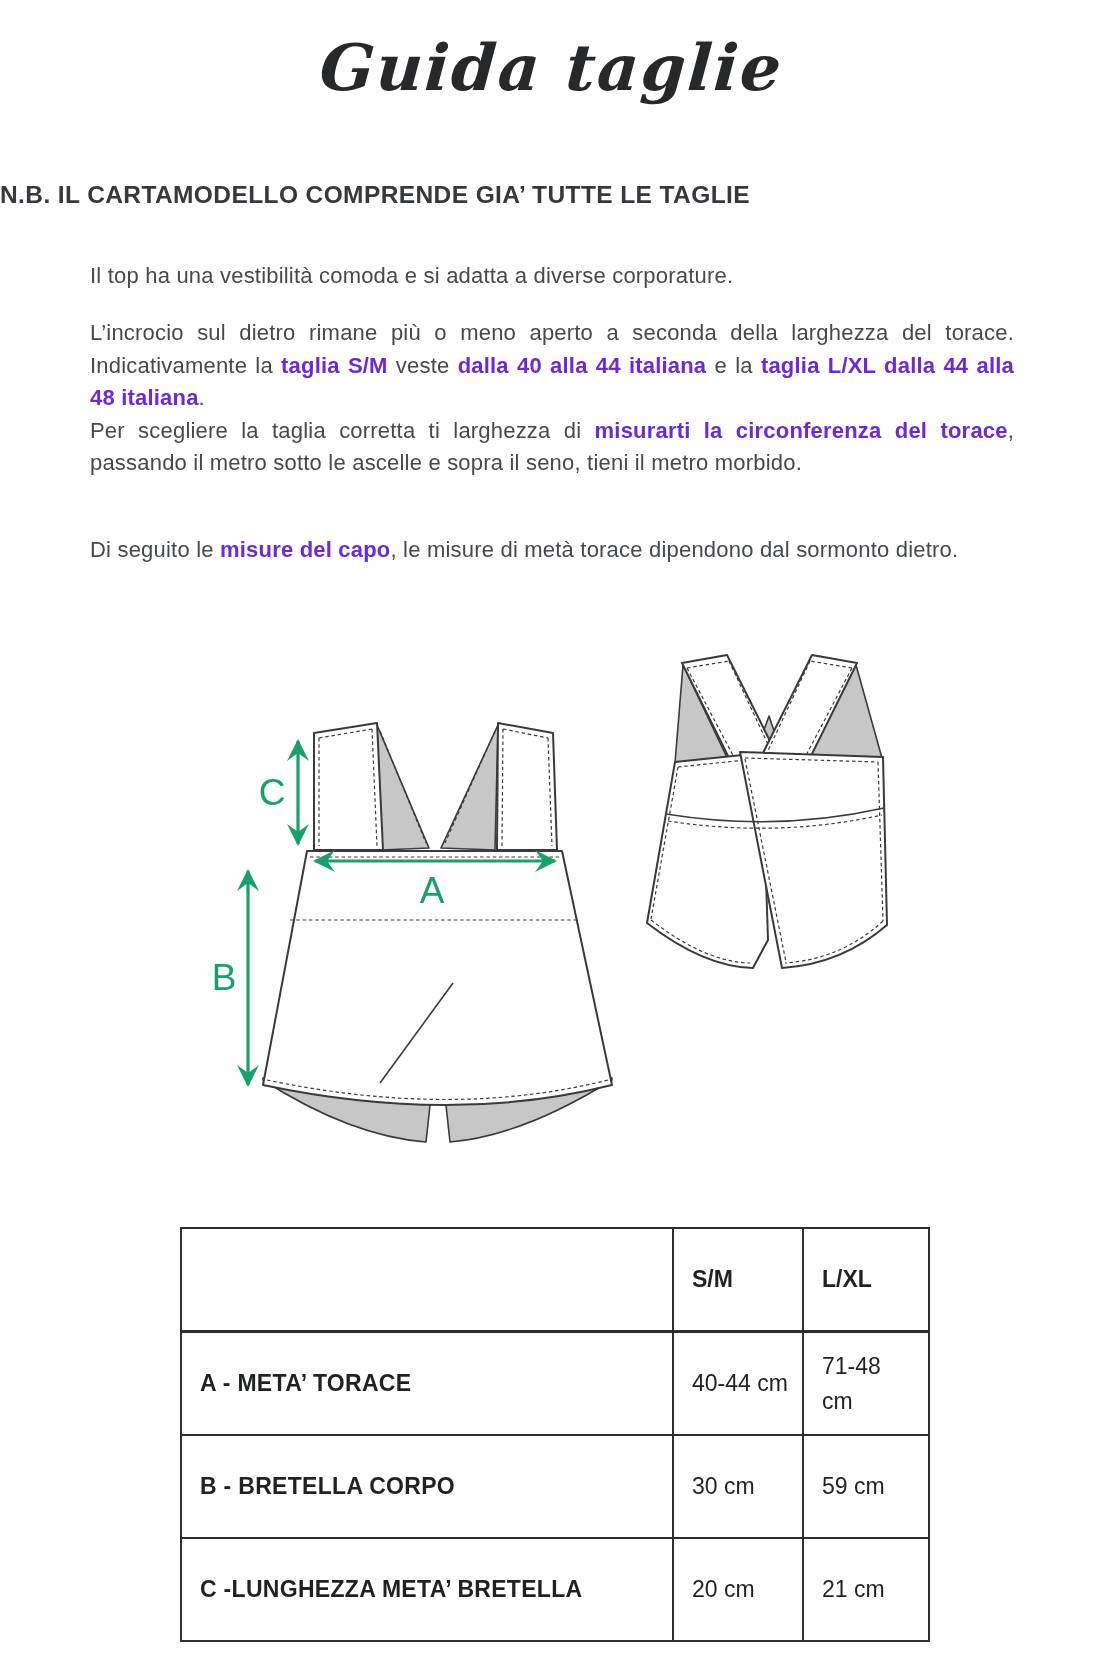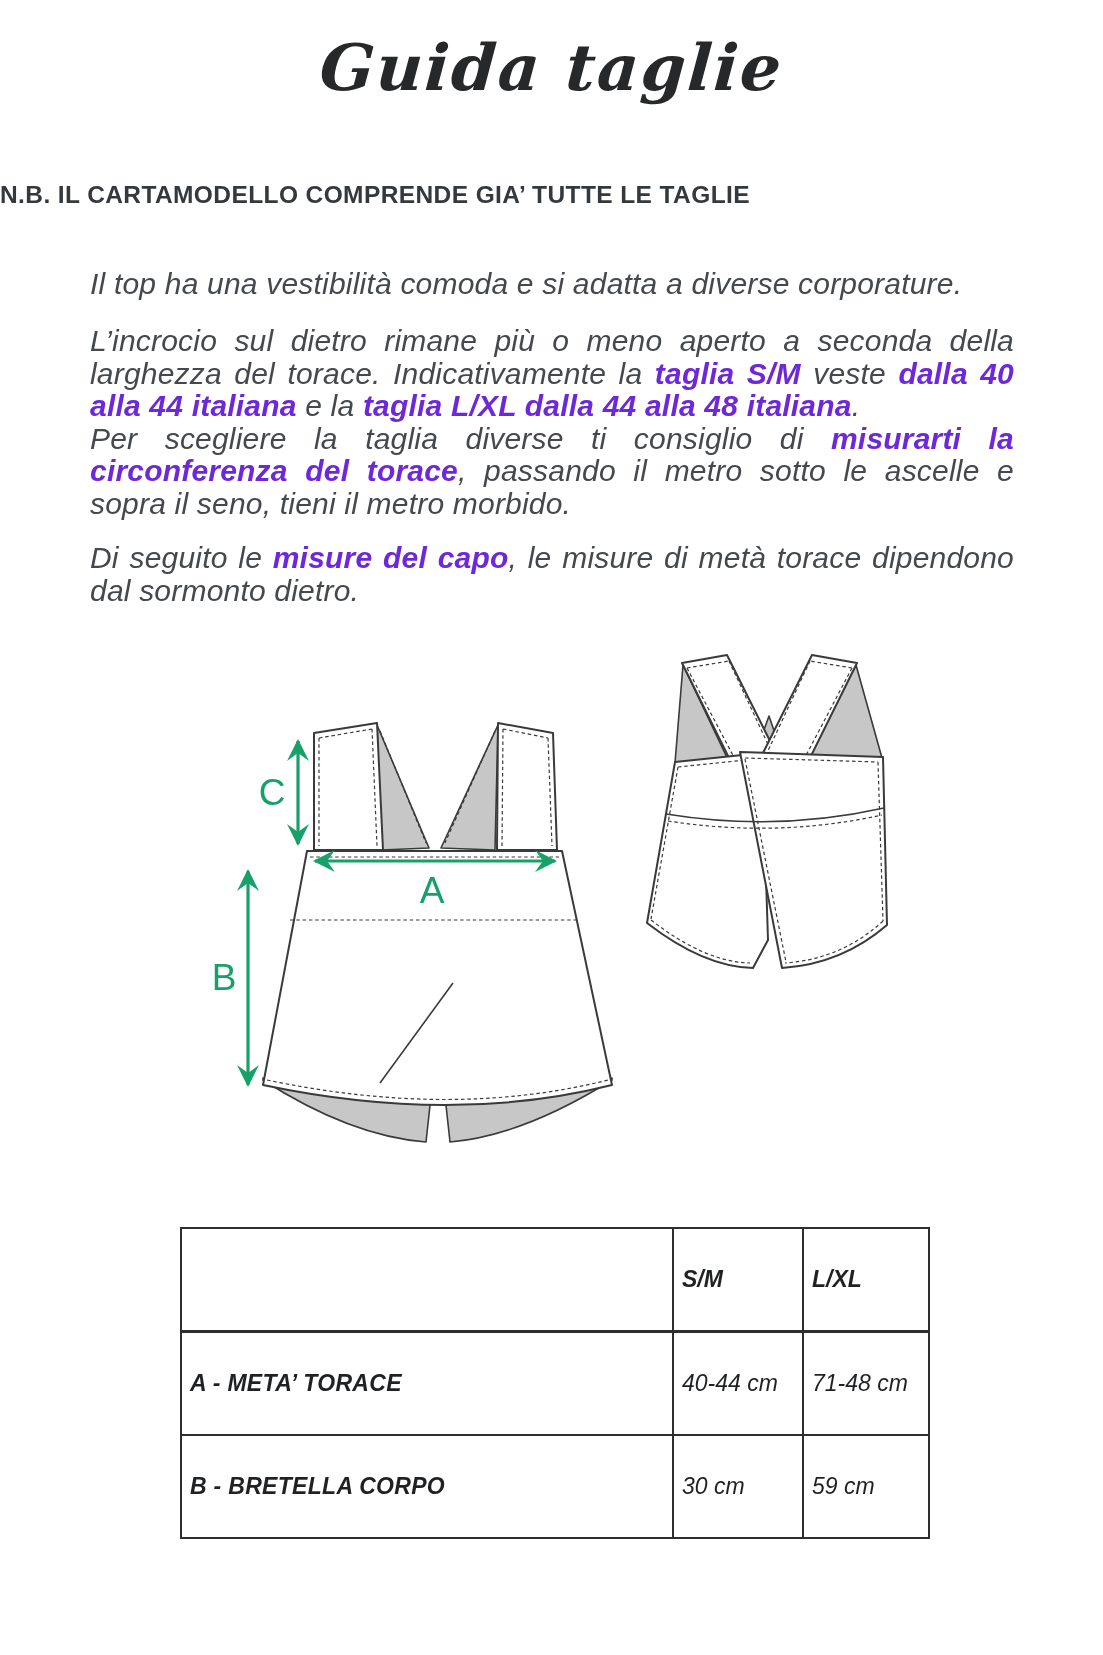--- a/index.html
+++ b/index.html
@@ -15,22 +15,22 @@
     font-style:italic; font-weight:700; font-size:64px; line-height:1.2;
     color:#26282a; letter-spacing:2px; transform:skewX(-4deg);
   }
   .nb-heading {
     position:absolute; top:181px; left:0; width:100%;
     font-size:24.5px; font-weight:bold;
     color:#35393d; letter-spacing:0.4px;
   }
   .para {
     position:absolute; left:90px; width:924px;
-    font-size:30px; line-height:32.5px; text-align:justify;
-    color:#45494d; letter-spacing:0.2px;font-style:italic;
+    font-size:22px; line-height:32.5px; text-align:justify;
+    color:#45494d; letter-spacing:0.2px;
   }
   .p1 { top:238px; }
   .p2 { top:295px; }
   .p3 { top:512px; }
   .b  { font-weight:bold; color:#6d28d9; }
   .drawing { position:absolute; }
   .front-svg { left:200px; top:655px; }
   .back-svg  { left:612px; top:618px; }
   .outline   { fill:#ffffff; stroke:#3a3a3a; stroke-width:2; stroke-linejoin:round; }
   .shade     { fill:#c7c7c7; stroke:#3a3a3a; stroke-width:1.6; stroke-linejoin:round; }
@@ -38,39 +38,39 @@
   .thin      { fill:none; stroke:#3a3a3a; stroke-width:1.6; }
   .arrow     { stroke:#18a06a; stroke-width:3.2; fill:none; }
   .arrow-label { fill:#18a06a; font-size:37px; font-family:"Liberation Sans",sans-serif; text-anchor:middle; }
   table.size-table {
     position:absolute; left:180px; top:1227px; width:748px;
     border-collapse:collapse; table-layout:fixed;
     color:#1f2123;
   }
   table.size-table td {
     border:2px solid #2e2e2e; height:93px; vertical-align:middle;
-    font-size:23px; line-height:1.5; padding:4px 12px 4px 8px;font-style:italic;
+    font-size:23px; line-height:1.5; padding:4px 12px 4px 18px;
   }
   table.size-table tr.hdr td { border-bottom-width:3px; }
   td.lbl  { font-weight:bold; padding-left:22px; letter-spacing:0.3px; font-size:23px;margin-left:13px; }
   td.szh  { font-weight:bold; font-size:24px; padding-left:18px; }
 </style>
 </head>
 <body>
 
 <div class="page">
 
   <div class="script-title">Guida taglie</div>
 
   <div class="nb-heading">N.B. IL CARTAMODELLO COMPRENDE GIA’ TUTTE LE TAGLIE</div>
 
   <p class="para p1"><span>Il top ha una vestibilità comoda e si adatta a diverse corporature.</span></p>
 
   <p class="para p2"><span>L’incrocio sul dietro rimane più o meno aperto a seconda della larghezza del torace. Indicativamente la </span><span class="b">taglia S/M</span><span> veste </span><span class="b">dalla 40 alla 44 italiana</span><span> e la </span><span class="b">taglia L/XL dalla 44 alla 48 italiana</span><span>.</span><br>
-  <span>Per scegliere la taglia diverse ti consiglio di </span><span class="b">misurarti la circonferenza del torace</span><span>, passando il metro sotto le ascelle e sopra il seno, tieni il metro morbido.</span></p>
+  <span>Per scegliere la taglia corretta ti larghezza di </span><span class="b">misurarti la circonferenza del torace</span><span>, passando il metro sotto le ascelle e sopra il seno, tieni il metro morbido.</span></p>
 
   <p class="para p3"><span>Di seguito le </span><span class="b">misure del capo</span><span>, le misure di metà torace dipendono dal sormonto dietro.</span></p>
 
   <svg class="drawing front-svg" width="440" height="500" viewBox="0 0 440 500">
     <defs>
       <marker id="ah" viewBox="0 0 12 12" refX="10.5" refY="6" markerWidth="7.5" markerHeight="7.5" orient="auto-start-reverse">
         <path d="M0.5,0.5 L11.5,6 L0.5,11.5 L4.5,6 Z" fill="#18a06a"></path>
       </marker>
     </defs>
 
@@ -139,16 +139,21 @@
     <tr>
       <td class="lbl">A - META’ TORACE</td>
       <td>40-44 cm</td>
       <td>71-48 cm</td>
     </tr>
     <tr>
       <td class="lbl">B - BRETELLA CORPO</td>
       <td>30 cm</td>
       <td>59 cm</td>
     </tr>
+    <tr>
+      <td class="lbl">C -LUNGHEZZA META’ BRETELLA</td>
+      <td>20 cm</td>
+      <td>21 cm</td>
+    </tr>
   </tbody>
     </table>
 
 </div>
 
 </body></html>

